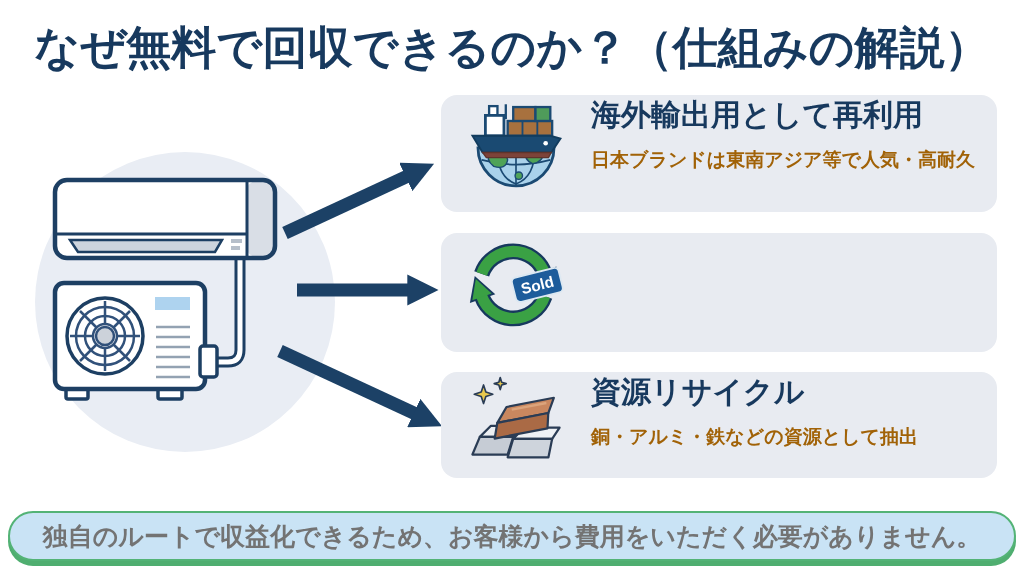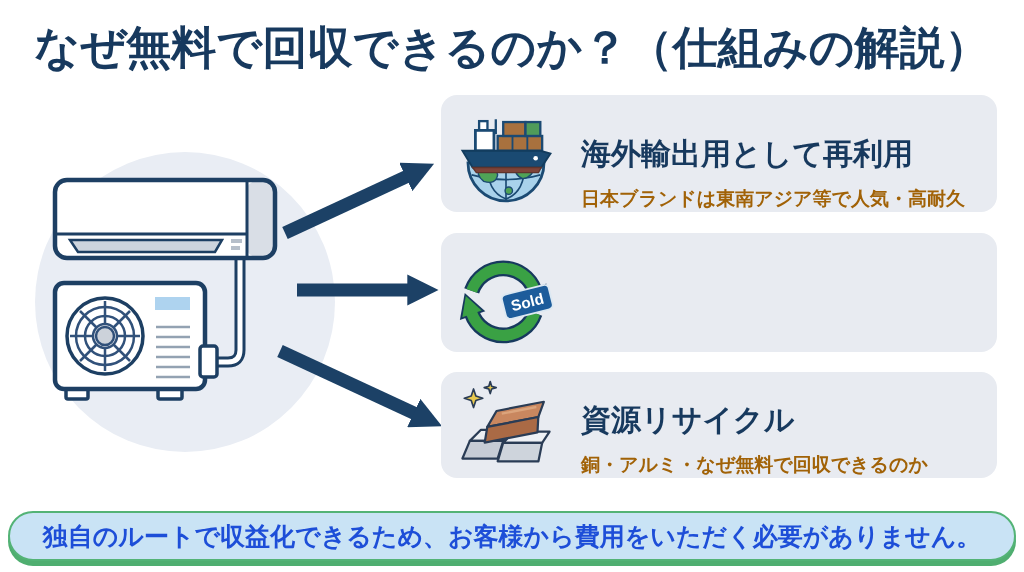--- a/index.html
+++ b/index.html
@@ -25,22 +25,22 @@
     left:0; top:90px;
     width:470px; height:390px;
   }
   .reason-card {
     position:absolute;
     left:441px;
     width:556px;
     background:#e8ebf1;
     border-radius:16px;
     display:flex;
-    align-items:flex-end;
-    padding-left:14px;
+    align-items:flex-start;
+    padding-left:24px;
   }
   .card-1 { top:95px;  height:117px; }
   .card-2 { top:233px; height:119px; }
   .card-3 { top:372px; height:106px; }
   .card-icon {
     width:102px; height:102px;
     flex:0 0 102px;
     overflow:visible;
   }
   .card-text {
@@ -70,21 +70,21 @@
     border:2px solid #53b376;
     box-shadow:0 5px 0 #4fae70;
     border-radius:27px;
     display:flex;
     align-items:center;
     justify-content:center;
   }
   .footer-text {
     font-size:25px;
     font-weight:800;
-    color:#1d4ed8;
+    color:#737373;
     white-space:nowrap;
   }
 </style>
 </head>
 <body>
 
 <div class="page-title">なぜ無料で回収できるのか？（仕組みの解説）</div>
 
 <svg class="illustration-svg" viewBox="0 0 470 390">
   <defs>
@@ -219,19 +219,19 @@
       <path d="M 46 92 L 52 72 L 94 72 L 90 92 Z" fill="#ced4dc"></path>
       <g transform="rotate(-11 60 48)">
         <path d="M 34 50 L 47 35 L 99 35 L 90 50 Z" fill="#c9875f"></path>
         <path d="M 28 66 L 34 50 L 90 50 L 86 66 Z" fill="#aa6a45"></path>
         <path d="M 52 39 L 90 39" stroke="#dba47c" stroke-width="2.5" fill="none"></path>
       </g>
     </g>
   </svg>
   <div class="card-text">
     <div class="card-heading">資源リサイクル</div>
-    <div class="card-desc">銅・アルミ・なぜ無料で回収できるのか</div>
+    <div class="card-desc">銅・アルミ・鉄などの資源として抽出</div>
   </div>
 </div>
 
 <div class="footer-banner">
   <div class="footer-text">独自のルートで収益化できるため、お客様から費用をいただく必要がありません。</div>
 </div>
 
 </body></html>

